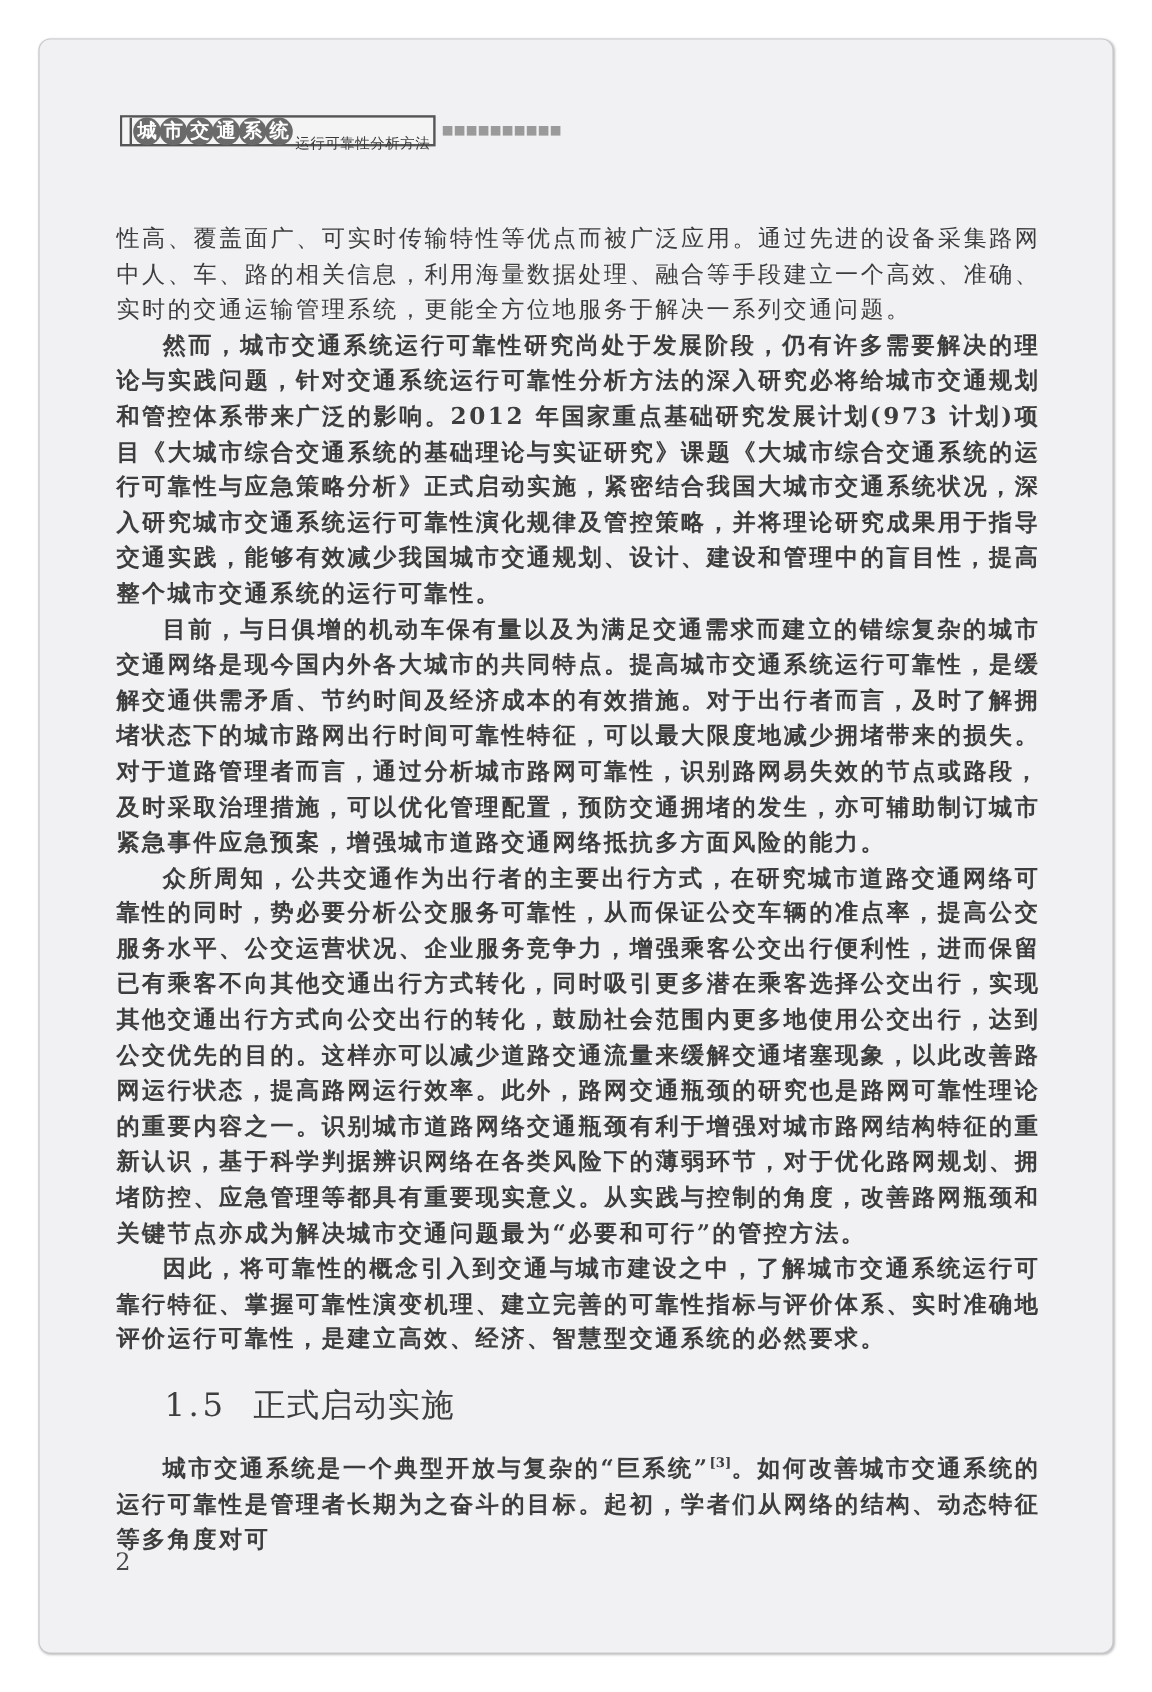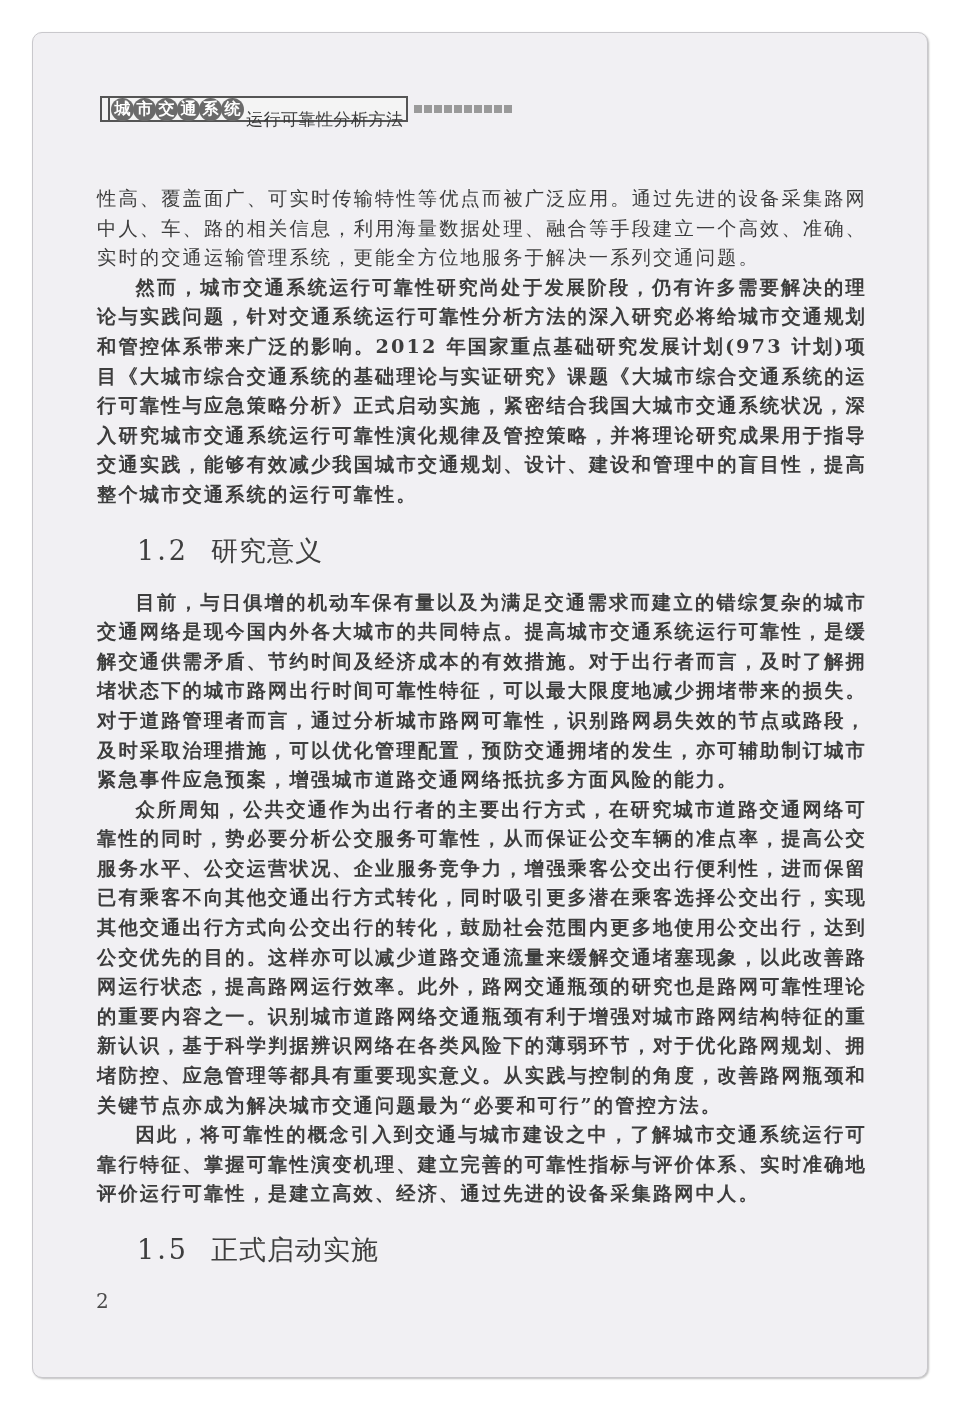--- a/index.html
+++ b/index.html
@@ -63,21 +63,21 @@
       font-size: 16px;
       font-weight: bold;
       display: flex;
       align-items: center;
       justify-content: center;
       margin-right: -1px;
       line-height: 1;
     }
     .header-subtitle {
       font-family: "DejaVu Sans", sans-serif;
-      font-size: 17px;
+      font-size: 12px;
       color: #3a3a3a;
       margin-left: 3px;
       letter-spacing: 0.5px;
       line-height: 22px;
       margin-top: 20px;
     }
     .header-squares {
       display: flex;
       margin-left: 6px;
       gap: 2px;
@@ -166,25 +166,23 @@
     <span class="header-square"></span>
     <span class="header-square"></span>
     <span class="header-square"></span>
   </div>
 </div>
 
 <div class="content">
   <p class="para">性高、覆盖面广、可实时传输特性等优点而被广泛应用。通过先进的设备采集路网中人、车、路的相关信息，利用海量数据处理、融合等手段建立一个高效、准确、实时的交通运输管理系统，更能全方位地服务于解决一系列交通问题。</p>
   <p class="para indent">然而，城市交通系统运行可靠性研究尚处于发展阶段，仍有许多需要解决的理论与实践问题，针对交通系统运行可靠性分析方法的深入研究必将给城市交通规划和管控体系带来广泛的影响。2012 年国家重点基础研究发展计划(973 计划)项目《大城市综合交通系统的基础理论与实证研究》课题《大城市综合交通系统的运行可靠性与应急策略分析》正式启动实施，紧密结合我国大城市交通系统状况，深入研究城市交通系统运行可靠性演化规律及管控策略，并将理论研究成果用于指导交通实践，能够有效减少我国城市交通规划、设计、建设和管理中的盲目性，提高整个城市交通系统的运行可靠性。</p>
 
-  <h2 class="section-heading">
-    <span class="section-num">1.2</span><span>研究意义</span>
-  </h2>
   <p class="para indent">目前，与日俱增的机动车保有量以及为满足交通需求而建立的错综复杂的城市交通网络是现今国内外各大城市的共同特点。提高城市交通系统运行可靠性，是缓解交通供需矛盾、节约时间及经济成本的有效措施。对于出行者而言，及时了解拥堵状态下的城市路网出行时间可靠性特征，可以最大限度地减少拥堵带来的损失。对于道路管理者而言，通过分析城市路网可靠性，识别路网易失效的节点或路段，及时采取治理措施，可以优化管理配置，预防交通拥堵的发生，亦可辅助制订城市紧急事件应急预案，增强城市道路交通网络抵抗多方面风险的能力。</p>
   <p class="para indent">众所周知，公共交通作为出行者的主要出行方式，在研究城市道路交通网络可靠性的同时，势必要分析公交服务可靠性，从而保证公交车辆的准点率，提高公交服务水平、公交运营状况、企业服务竞争力，增强乘客公交出行便利性，进而保留已有乘客不向其他交通出行方式转化，同时吸引更多潜在乘客选择公交出行，实现其他交通出行方式向公交出行的转化，鼓励社会范围内更多地使用公交出行，达到公交优先的目的。这样亦可以减少道路交通流量来缓解交通堵塞现象，以此改善路网运行状态，提高路网运行效率。此外，路网交通瓶颈的研究也是路网可靠性理论的重要内容之一。识别城市道路网络交通瓶颈有利于增强对城市路网结构特征的重新认识，基于科学判据辨识网络在各类风险下的薄弱环节，对于优化路网规划、拥堵防控、应急管理等都具有重要现实意义。从实践与控制的角度，改善路网瓶颈和关键节点亦成为解决城市交通问题最为“必要和可行”的管控方法。</p>
-  <p class="para indent">因此，将可靠性的概念引入到交通与城市建设之中，了解城市交通系统运行可靠行特征、掌握可靠性演变机理、建立完善的可靠性指标与评价体系、实时准确地评价运行可靠性，是建立高效、经济、通过先进的设备采集路网中人。</p>
+  <p class="para indent">因此，将可靠性的概念引入到交通与城市建设之中，了解城市交通系统运行可靠行特征、掌握可靠性演变机理、建立完善的可靠性指标与评价体系、实时准确地评价运行可靠性，是建立高效、经济、智慧型交通系统的必然要求。</p>
 
   <h2 class="section-heading">
     <span class="section-num">1.5</span><span>正式启动实施</span>
   </h2>
+  <p class="para indent"><span>城市交通系统是一个典型开放与复杂的“巨系统”</span><sup class="cite">[3]</sup><span>。如何改善城市交通系统的运行可靠性是管理者长期为之奋斗的目标。起初，学者们从网络的结构、动态特征等多角度对可</span></p>
 </div>
 
 <div class="page-number">2</div>
 
 </body></html>

